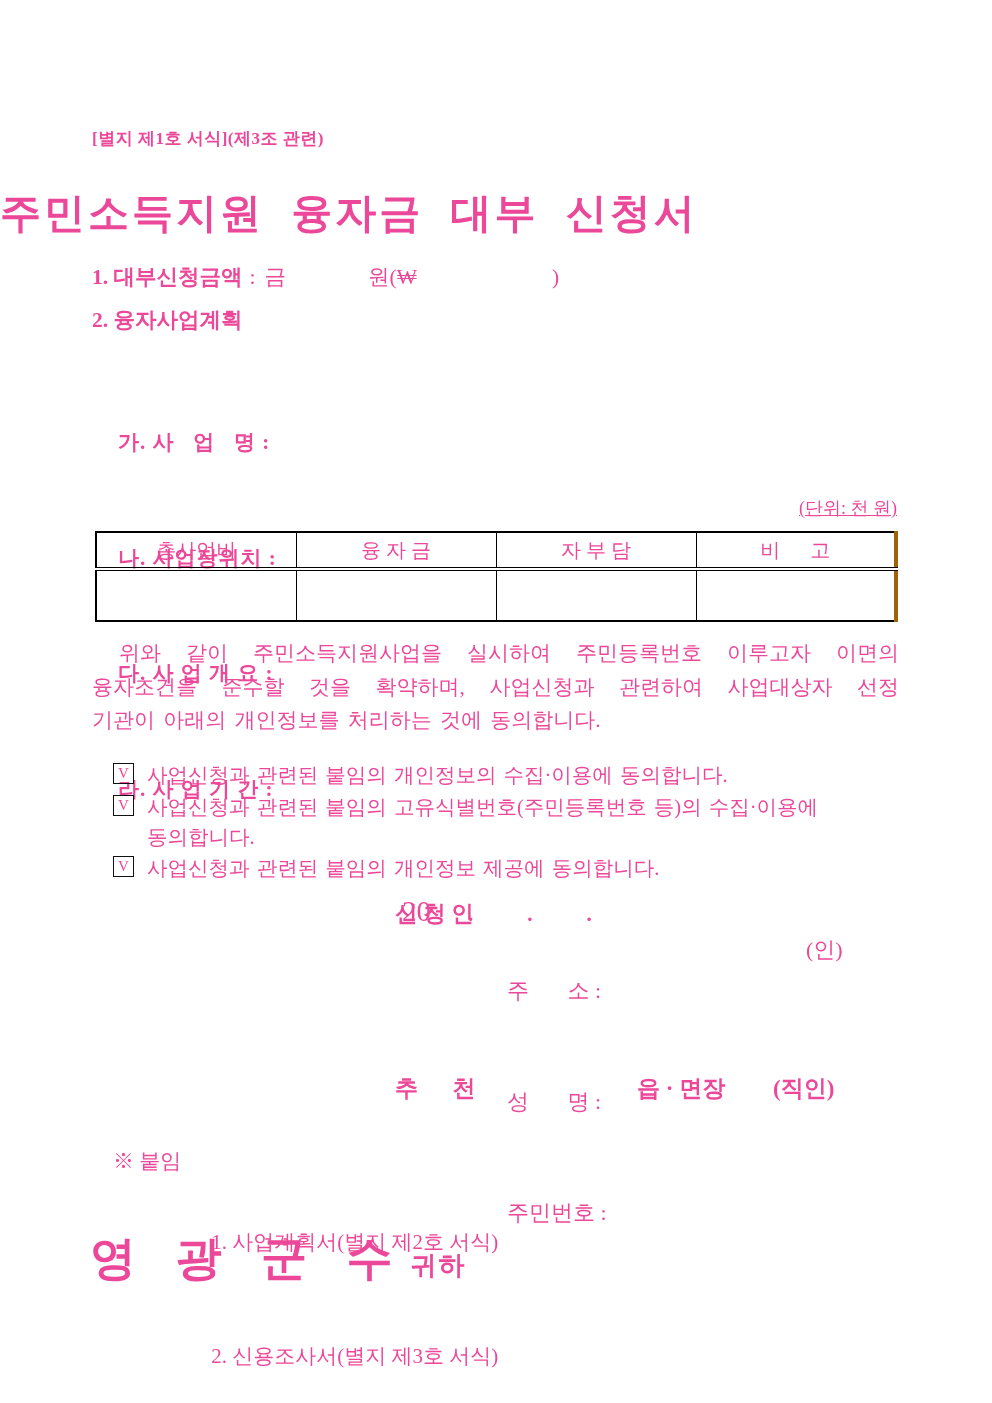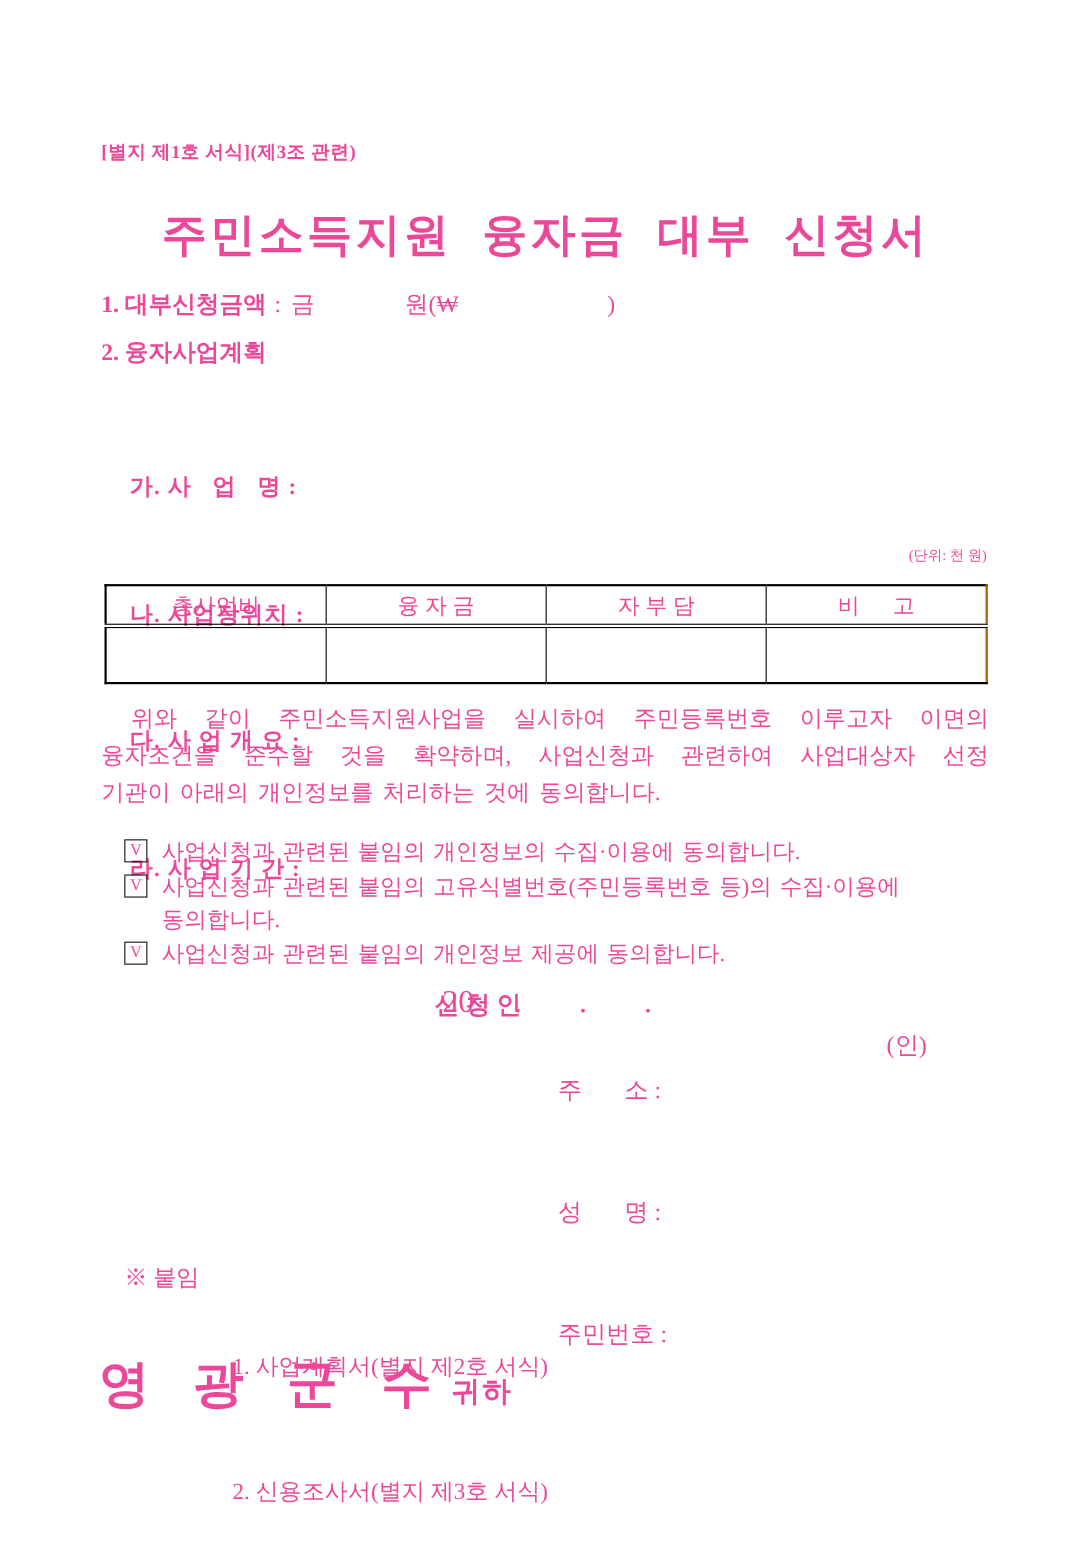--- a/index.html
+++ b/index.html
@@ -17,21 +17,21 @@
   .abs { position: absolute; }
   .bold { font-weight: bold; }
 
   .form-note {
     left: 92px; top: 127px;
     font-size: 17px; font-weight: bold;
     letter-spacing: 0.5px;
   }
   .title {
     left: 0; right: 0; top: 186px;
-    text-align: center;
+    text-align: left;
     font-size: 41px; font-weight: bold;
     letter-spacing: 3px;
     word-spacing: 14px;
   }
 
   .line1 {
     left: 92px; top: 262px;
     font-size: 21.5px;
     display: flex; align-items: baseline;
   }
@@ -46,41 +46,42 @@
   .sub-items {
     left: 118px; top: 346px;
     list-style: none;
     font-size: 21px; font-weight: bold;
     line-height: 38.5px;
     white-space: pre;
     letter-spacing: 1px;
   }
   .unit-note {
     right: 95px; top: 496px;
-    font-size: 13px;
-    white-space: pre;
+    font-size: 18px;
+    white-space: pre;
+    text-decoration: underline;
   }
 
   .cost-table {
     left: 95px; top: 531px;
     width: 803px;
     border-collapse: collapse;
     table-layout: fixed;
   }
   .cost-table th, .cost-table td {
     border: 1px solid #000;
     font-size: 20px; font-weight: normal;
     text-align: center;
     white-space: pre;
   }
   .cost-table th { height: 37px; border-bottom: 4px double #000; }
   .cost-table td { height: 52px; }
   .cost-table { border: 2px solid #000; }
   .cost-table th:first-child, .cost-table td:first-child { border-left: 2px solid #000; }
-  .cost-table th:last-child, .cost-table td:last-child { border-right: 2px solid #a16207; }
+  .cost-table th:last-child, .cost-table td:last-child { border-right: 4px solid #a16207; }
   .cost-table th { border-top: 2px solid #000; }
   .cost-table td { border-bottom: 2px solid #000; }
 
   .pledge {
     left: 92px; top: 637px;
     width: 807px;
     font-size: 21px;
     line-height: 33.5px;
     word-spacing: 3px;
   }
@@ -239,20 +240,25 @@
   <div class="abs applicant">
     <span class="app-label">신 청 인</span>
     <div class="app-rows">
       <div>주       소 :</div>
       <div>성       명 :</div>
       <div>주민번호 :</div>
     </div>
     <span class="seal">(인)</span>
   </div>
 
+  <div class="abs recommend">
+    <span class="rec-label">추      천</span>
+    <span class="rec-approver">읍 · 면장</span>
+    <span class="rec-seal">(직인)</span>
+  </div>
 
   <div class="abs attachments">
     <span class="marker">※ 붙임</span>
     <ul class="att-items">
       <li>1. 사업계획서(별지 제2호 서식)</li>
       <li>2. 신용조사서(별지 제3호 서식)</li>
     </ul>
   </div>
 
   <div class="abs addressee">

